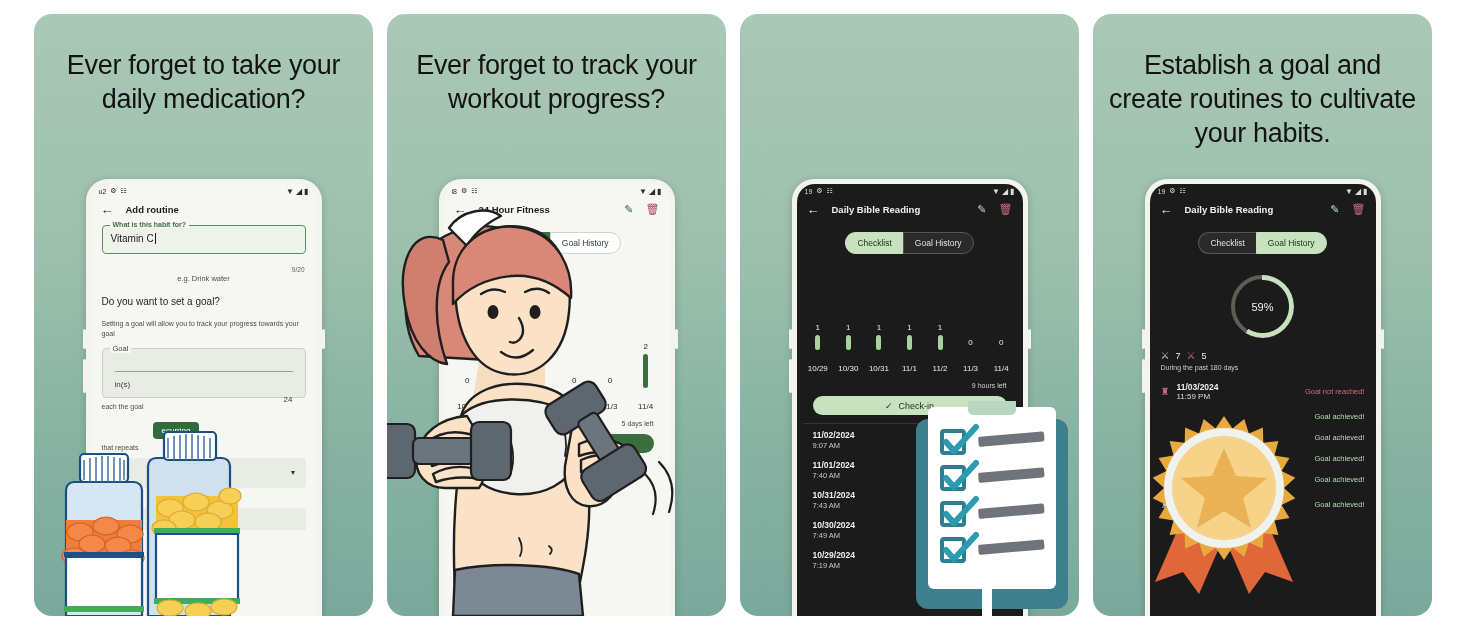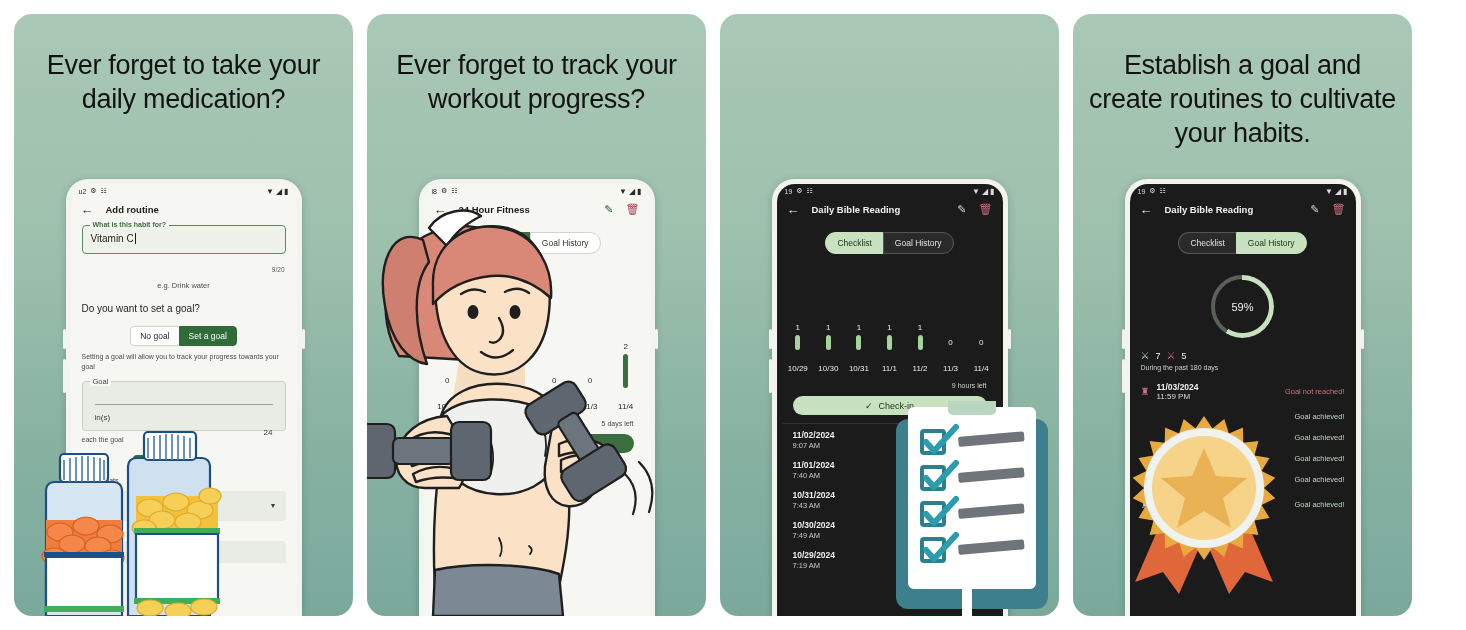--- a/index.html
+++ b/index.html
@@ -1,20 +1,20 @@
 <!DOCTYPE html>
 <html><head>
 <meta charset="utf-8">
 <style>
   html,body{margin:0;padding:0;}
   body{
     width:1466px;height:630px;background:#ffffff;
     font-family:"Liberation Sans",sans-serif;overflow:hidden;
   }
-  .stage{position:relative;width:1466px;height:454px;display:flex;gap:14px;padding:14px 14px;box-sizing:border-box;}
+  .stage{position:relative;width:1466px;height:454px;display:flex;gap:14px;padding:14px 14px;box-sizing:border-box;justify-content:center;}
 
   
   .panel{
     position:relative;width:339px;height:602px;border-radius:18px;overflow:hidden;
     background:linear-gradient(180deg,#a9c8b5 0%,#9dc0ad 38%,#87b2a2 72%,#7aa99c 100%);
     flex:0 0 auto;
   }
   .panel .headline{
     position:absolute;top:34px;left:0;right:0;text-align:center;
     font-size:27px;line-height:34px;color:#131313;font-weight:400;letter-spacing:-0.3px;
@@ -67,21 +67,21 @@
     position:relative;margin:3px 11px 12px 11px;border:1px solid #5c8a63;border-radius:4px;
     height:27px;background:#eef2ea;
   }
   .field .legend{
     position:absolute;top:-5px;left:7px;background:#f6f7f2;padding:0 3px;
     font-size:7px;color:#3f6b45;font-weight:600;
   }
   .field .val{position:absolute;left:8px;top:7px;font-size:10px;color:#1d1d1d;}
   .field .caret{display:inline-block;width:1px;height:11px;background:#1d1d1d;vertical-align:-2px;margin-left:1px;}
   .counter{text-align:right;font-size:6.5px;color:#5d5d5d;margin:2px 12px 0 0;}
-  .hint{text-align:center;font-size:7.5px;color:#4e4e4e;margin-top:8px;}
+  .hint{text-align:center;font-size:7.5px;color:#4e4e4e;margin-top:1px;}
   .q{font-size:10px;color:#1f1f1f;margin:13px 0 12px 11px;}
   .seg{display:flex;justify-content:center;margin-top:7px;}
   .seg > div{font-size:8.5px;padding:4px 9px;border:1px solid #cfd6cc;}
   .seg .off{background:#ffffff;color:#2c2c2c;border-radius:4px 0 0 4px;border-right:none;}
   .seg .on{background:#2f6b3b;color:#ffffff;border-radius:0 4px 4px 0;border-color:#2f6b3b;}
   .note{font-size:7px;color:#4c4c4c;margin:6px 11px 0 11px;line-height:10px;}
   .goalbox{position:relative;margin:9px 11px 0 11px;border:1px solid #c9cfc6;border-radius:4px;height:48px;background:#e9ece5;}
   .goalbox .legend{position:absolute;top:-5px;left:7px;background:#f6f7f2;padding:0 3px;font-size:7.5px;color:#3f3f3f;}
   .slider{position:absolute;left:12px;right:12px;top:22px;height:1px;background:#9aa197;}
   .unit{position:absolute;left:12px;top:31px;font-size:8px;color:#3a3a3a;}
@@ -198,24 +198,20 @@
 
         <div class="field">
           <span class="legend">What is this habit for?</span>
           <span class="val"><span>Vitamin C</span><span class="caret"></span></span>
         </div>
         <div class="counter">9/20</div>
         <div class="hint">e.g. Drink water</div>
 
         <div class="q">Do you want to set a goal?</div>
 
-        <div class="seg">
-          <div class="off">No goal</div>
-          <div class="on">Set a goal</div>
-        </div>
 
         <div class="note">Setting a goal will allow you to track your progress towards your goal</div>
 
         <div class="goalbox">
           <span class="legend">Goal</span>
           <div class="slider"></div>
           <span class="unit">in(s)</span>
           <span class="unitn">24</span>
         </div>
         <div class="subnote">each the goal</div>

